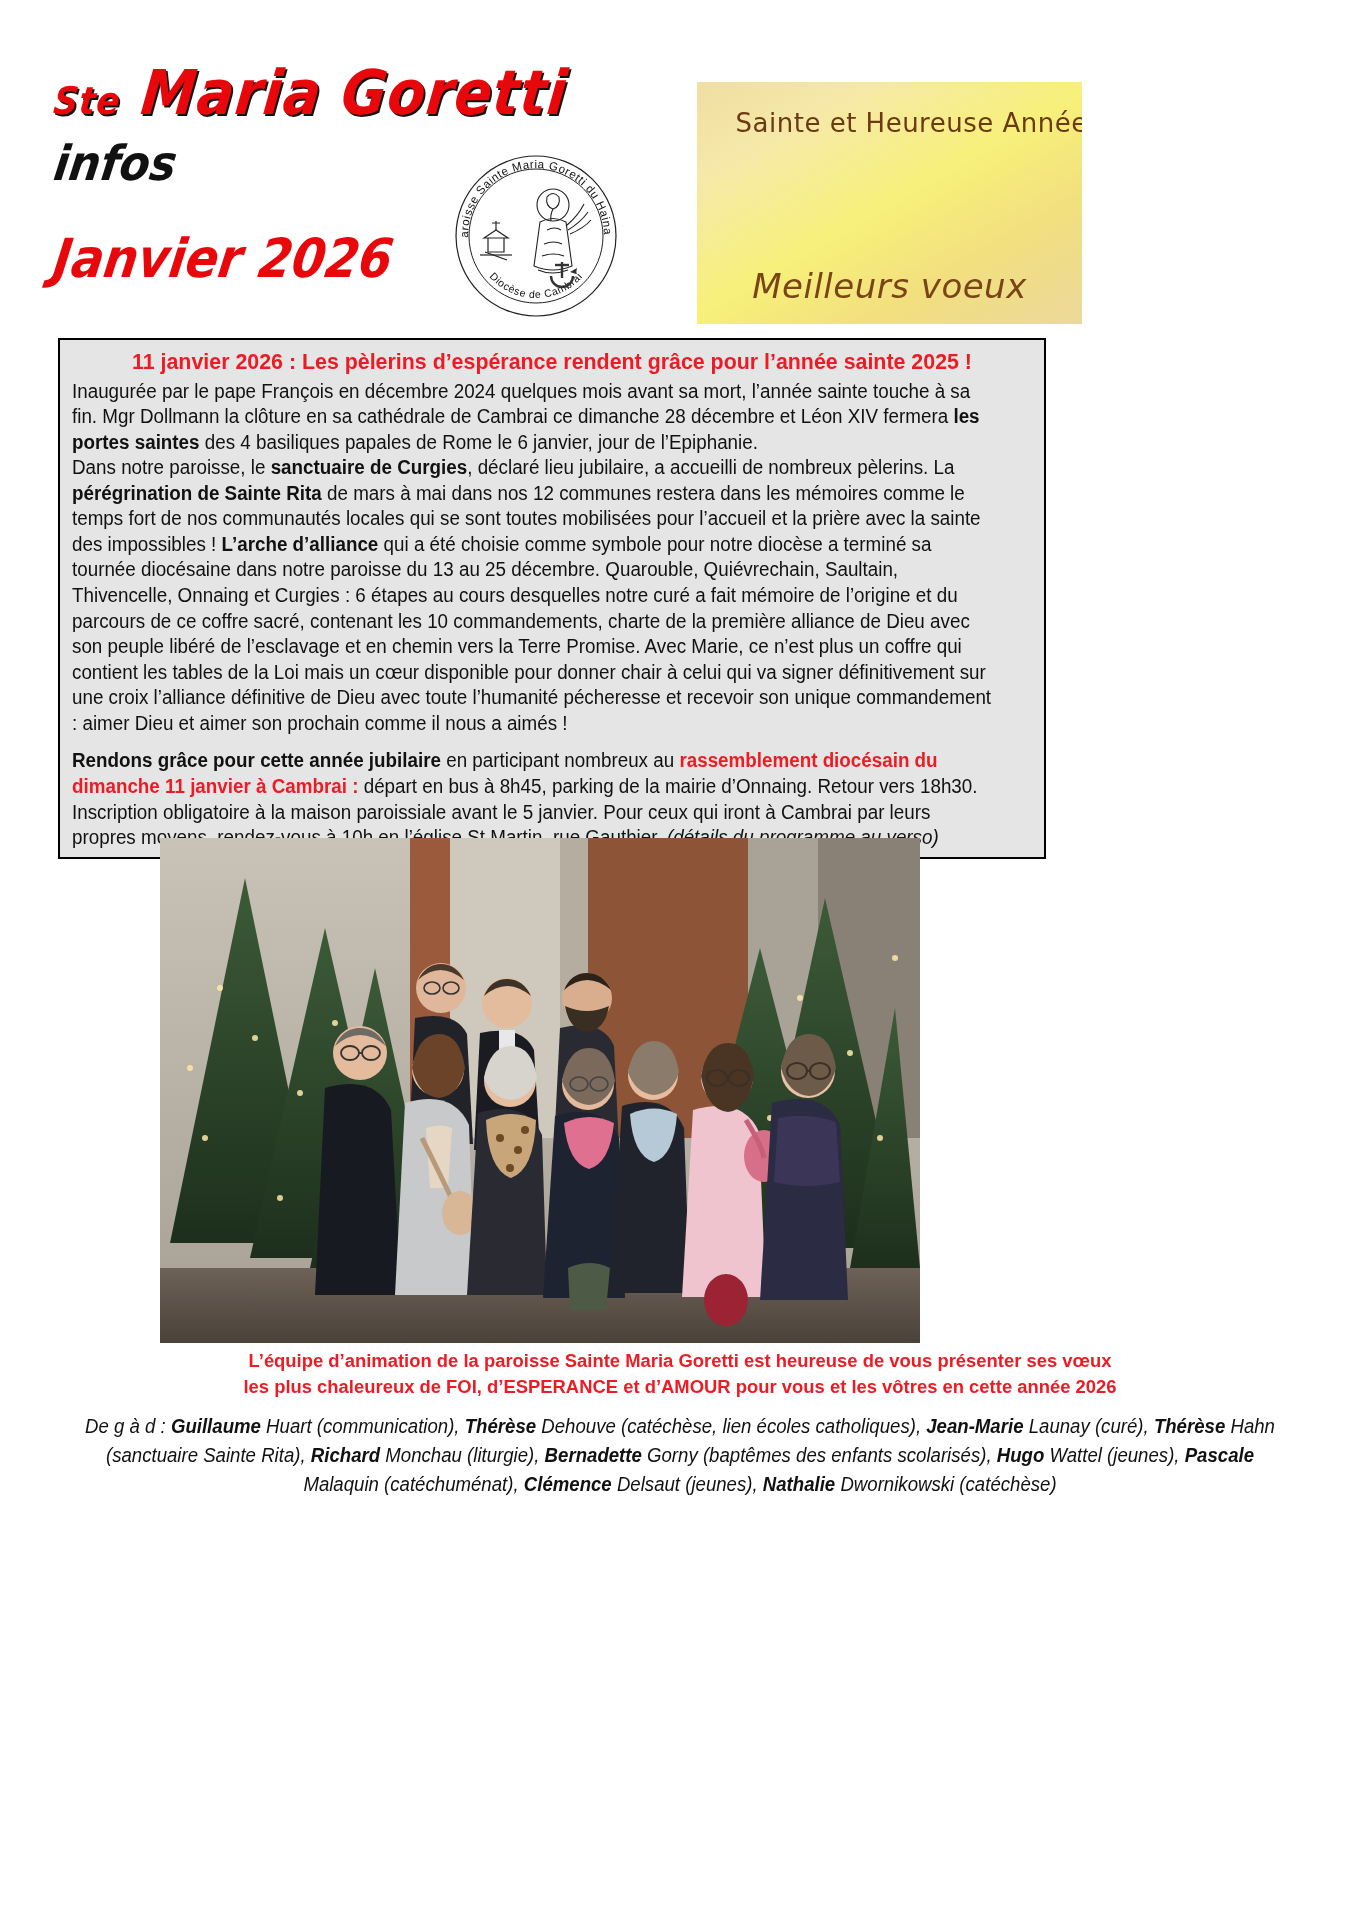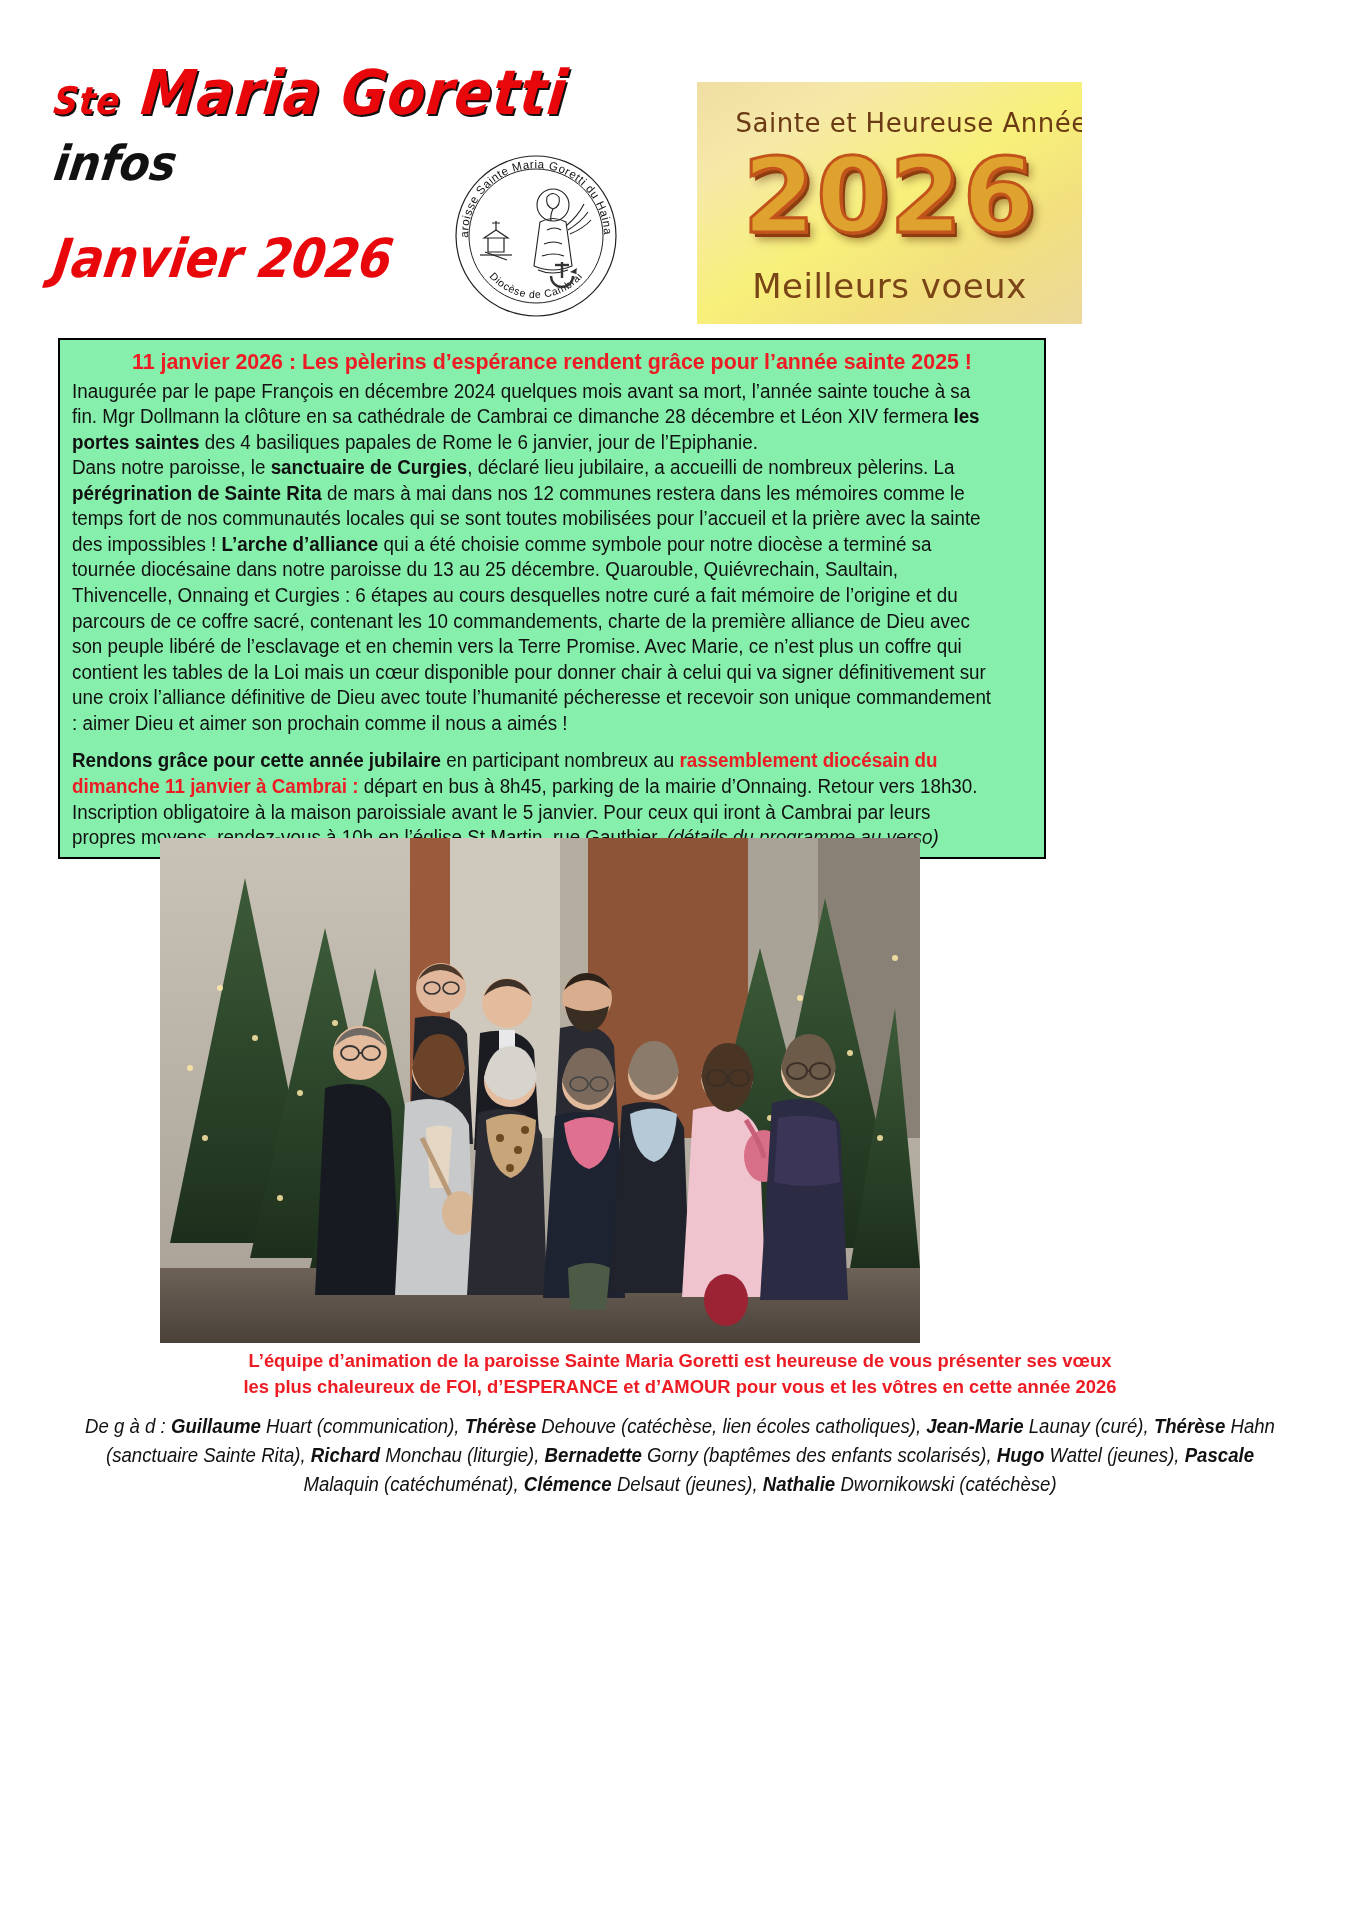--- a/index.html
+++ b/index.html
@@ -118,35 +118,36 @@
        4px 5px 0 #8d3c10,
        6px 8px 9px rgba(90,40,5,.45);
   }
   .banner-bottom {
     position: absolute;
     bottom: 18px;
     left: 0;
     width: 100%;
     text-align: center;
     font-family: "DejaVu Sans", sans-serif;
+    font-style: italic;
     font-size: 34px;
     color: #7a4516;
     letter-spacing: 0.5px;
   }
 
   
   .article {
     position: absolute;
     left: 58px;
     top: 338px;
     width: 988px;
     border: 2px solid #000000;
     box-sizing: border-box;
     padding: 9px 12px 6px 12px;
-    background: #86efac;
+    background: #e5e5e5;
   }
   .article-title {
     text-align: center;
     color: #ED1C24;
     font-family: "Liberation Sans", sans-serif;
     font-weight: bold;
     font-size: 22.5px;
     line-height: 1.18;
     margin-bottom: 3px;
     transform: scaleX(0.95);
@@ -260,21 +261,20 @@
         <path d="M110,126 l0,-16"></path>
         <path d="M103,113 l14,0"></path>
         <path d="M99,124 a11,11 0 0 0 22,0"></path>
         <path d="M118,120 l7,-4 l-1,6z" fill="#333" stroke="none"></path>
       </g>
     </svg>
   </div>
 
   <div class="banner">
     <div class="banner-top">Sainte et Heureuse Année !</div>
-    <div class="banner-year">2026</div>
     <div class="banner-bottom">Meilleurs voeux</div>
   </div>
 </div>
 
 <div class="article">
   <div class="article-title">11 janvier 2026 : Les pèlerins d’espérance rendent grâce pour l’année sainte 2025 !</div>
 
   <p><span>Inaugurée par le pape François en décembre 2024 quelques mois avant sa mort, l’année sainte touche à sa fin. Mgr Dollmann la clôture en sa cathédrale de Cambrai ce dimanche 28 décembre et Léon XIV fermera </span><b>les portes saintes</b><span> des 4 basiliques papales de Rome le 6 janvier, jour de l’Epiphanie.</span></p>
 
   <p><span>Dans notre paroisse, le </span><b>sanctuaire de Curgies</b><span>, déclaré lieu jubilaire, a accueilli de nombreux pèlerins. La </span><b>pérégrination de Sainte Rita</b><span> de mars à mai dans nos 12 communes restera dans les mémoires comme le temps fort de nos communautés locales qui se sont toutes mobilisées pour l’accueil et la prière avec la sainte des impossibles ! </span><b>L’arche d’alliance</b><span> qui a été choisie comme symbole pour notre diocèse a terminé sa tournée diocésaine dans notre paroisse du 13 au 25 décembre. Quarouble, Quiévrechain, Saultain, Thivencelle, Onnaing et Curgies : 6 étapes au cours desquelles notre curé a fait mémoire de l’origine et du parcours de ce coffre sacré, contenant les 10 commandements, charte de la première alliance de Dieu avec son peuple libéré de l’esclavage et en chemin vers la Terre Promise. Avec Marie, ce n’est plus un coffre qui contient les tables de la Loi mais un cœur disponible pour donner chair à celui qui va signer définitivement sur une croix l’alliance définitive de Dieu avec toute l’humanité pécheresse et recevoir son unique commandement : aimer Dieu et aimer son prochain comme il nous a aimés !</span></p>

